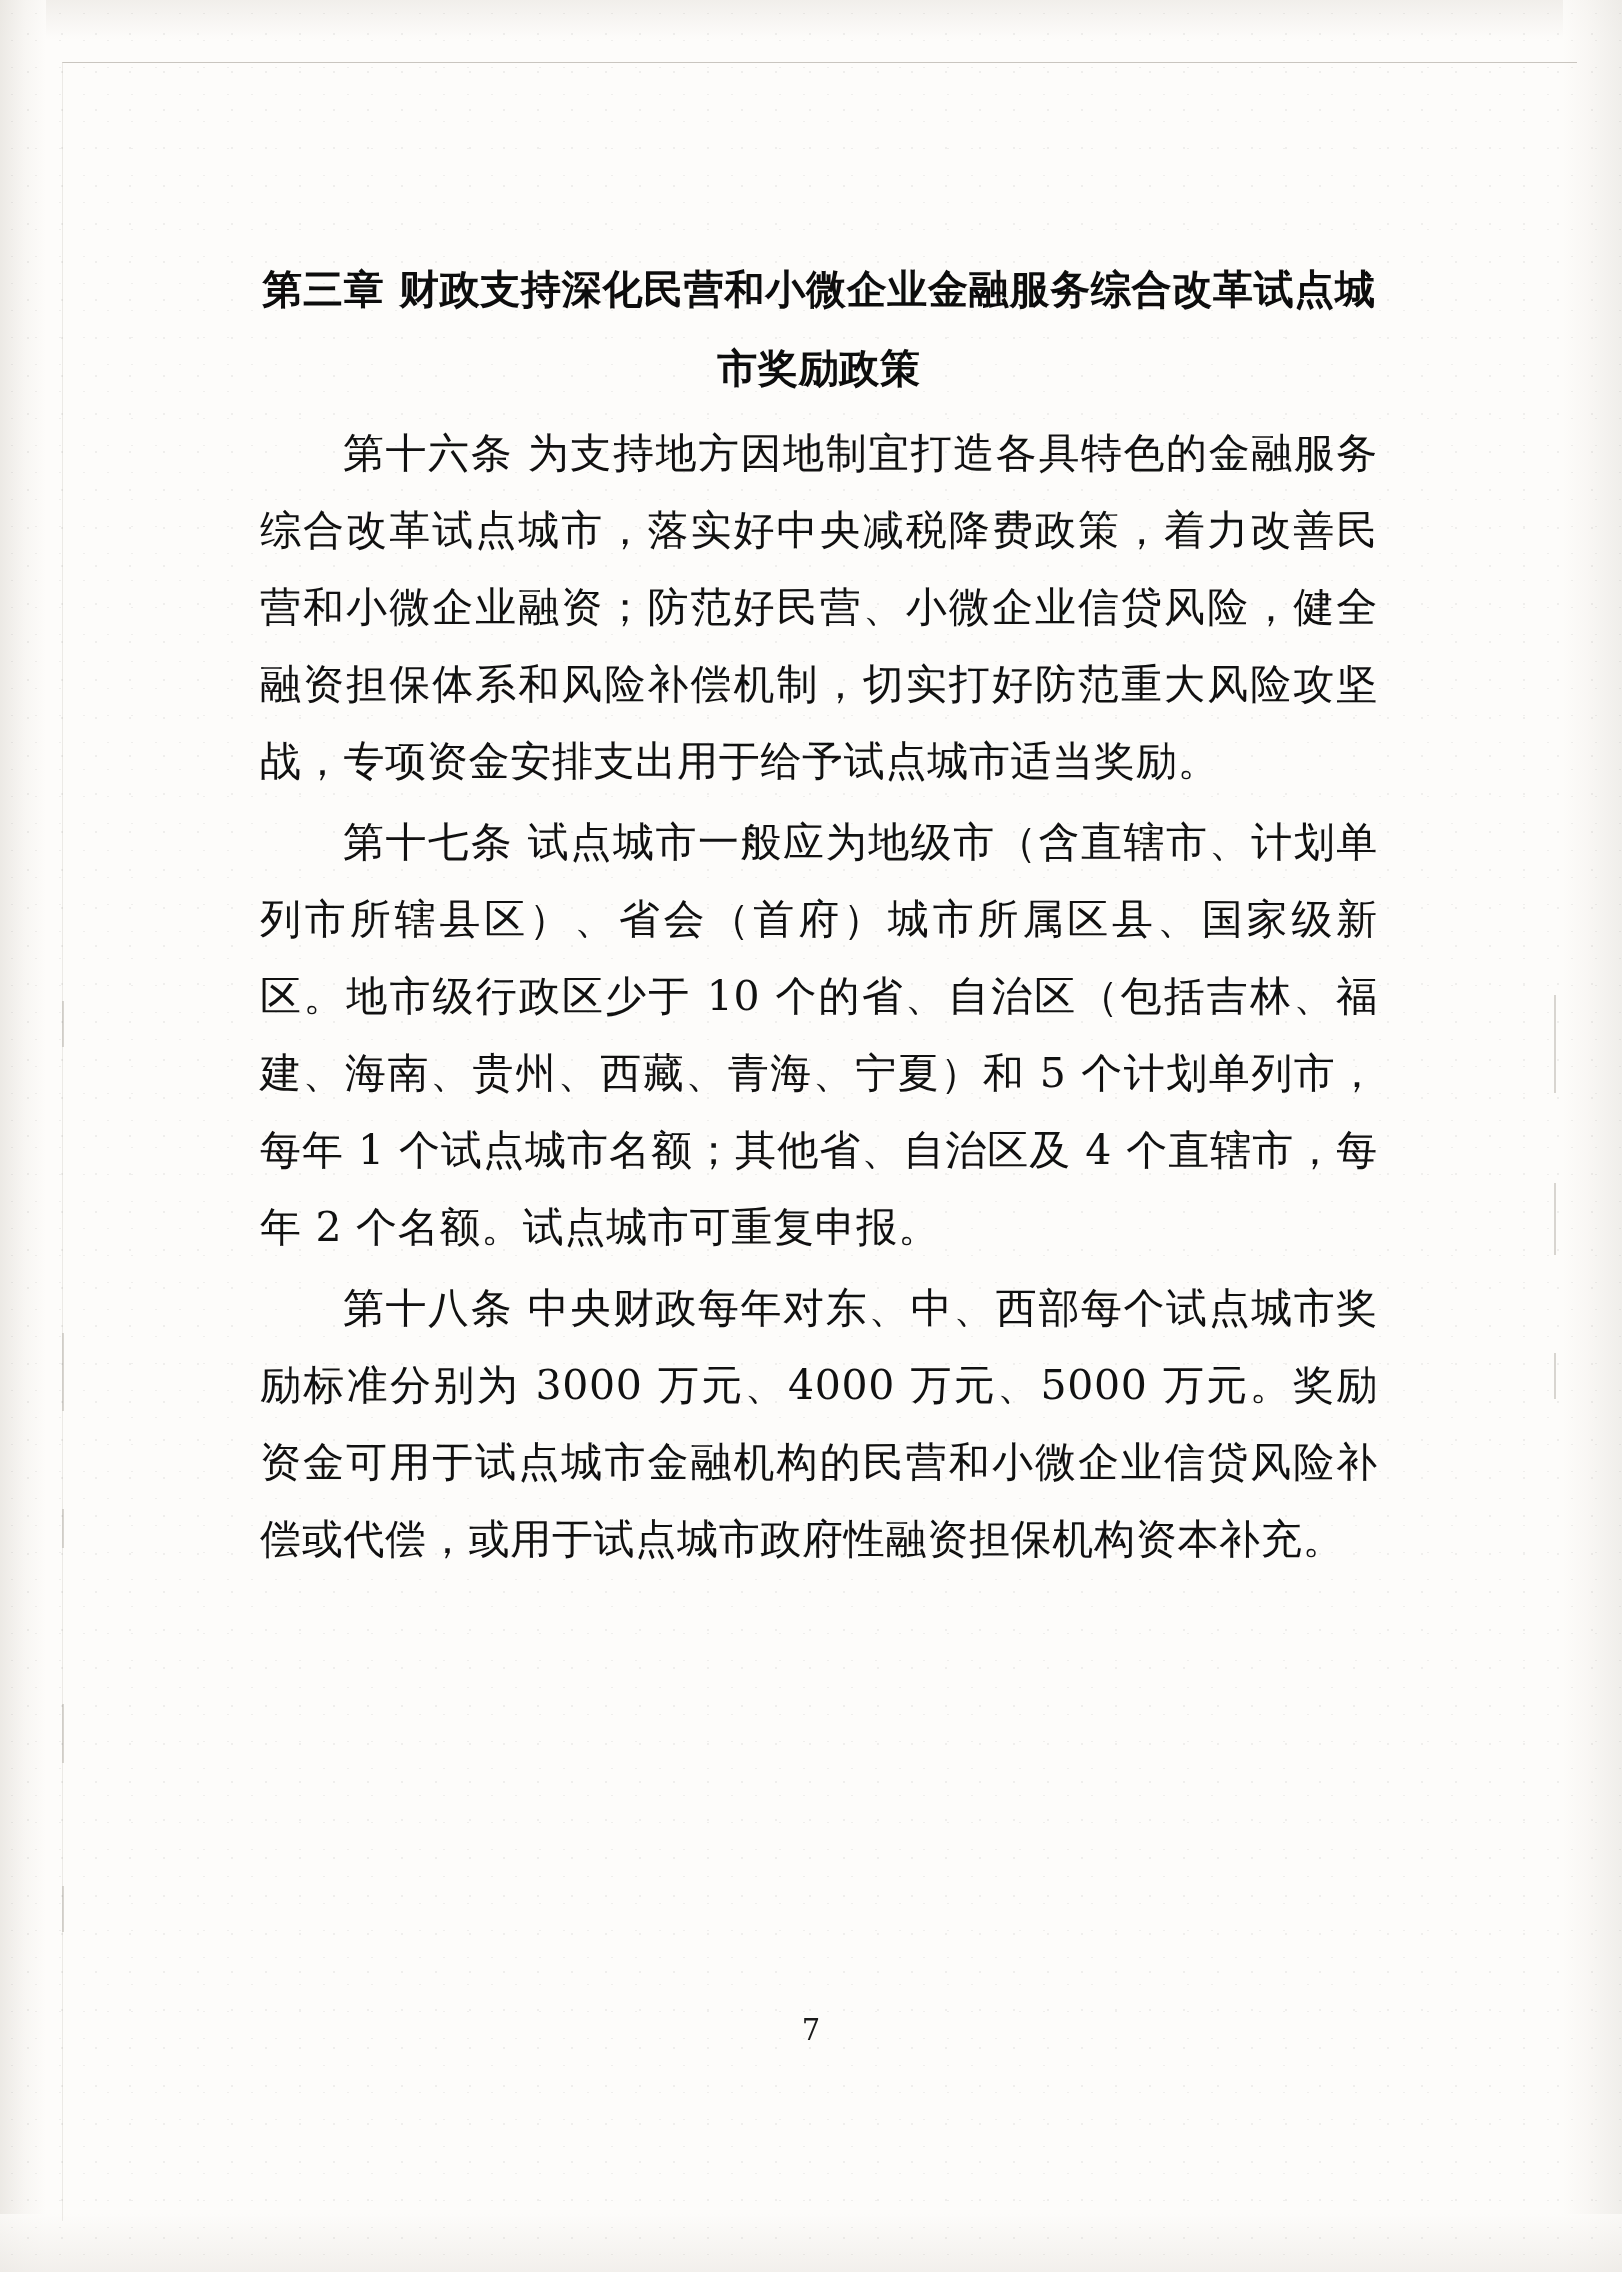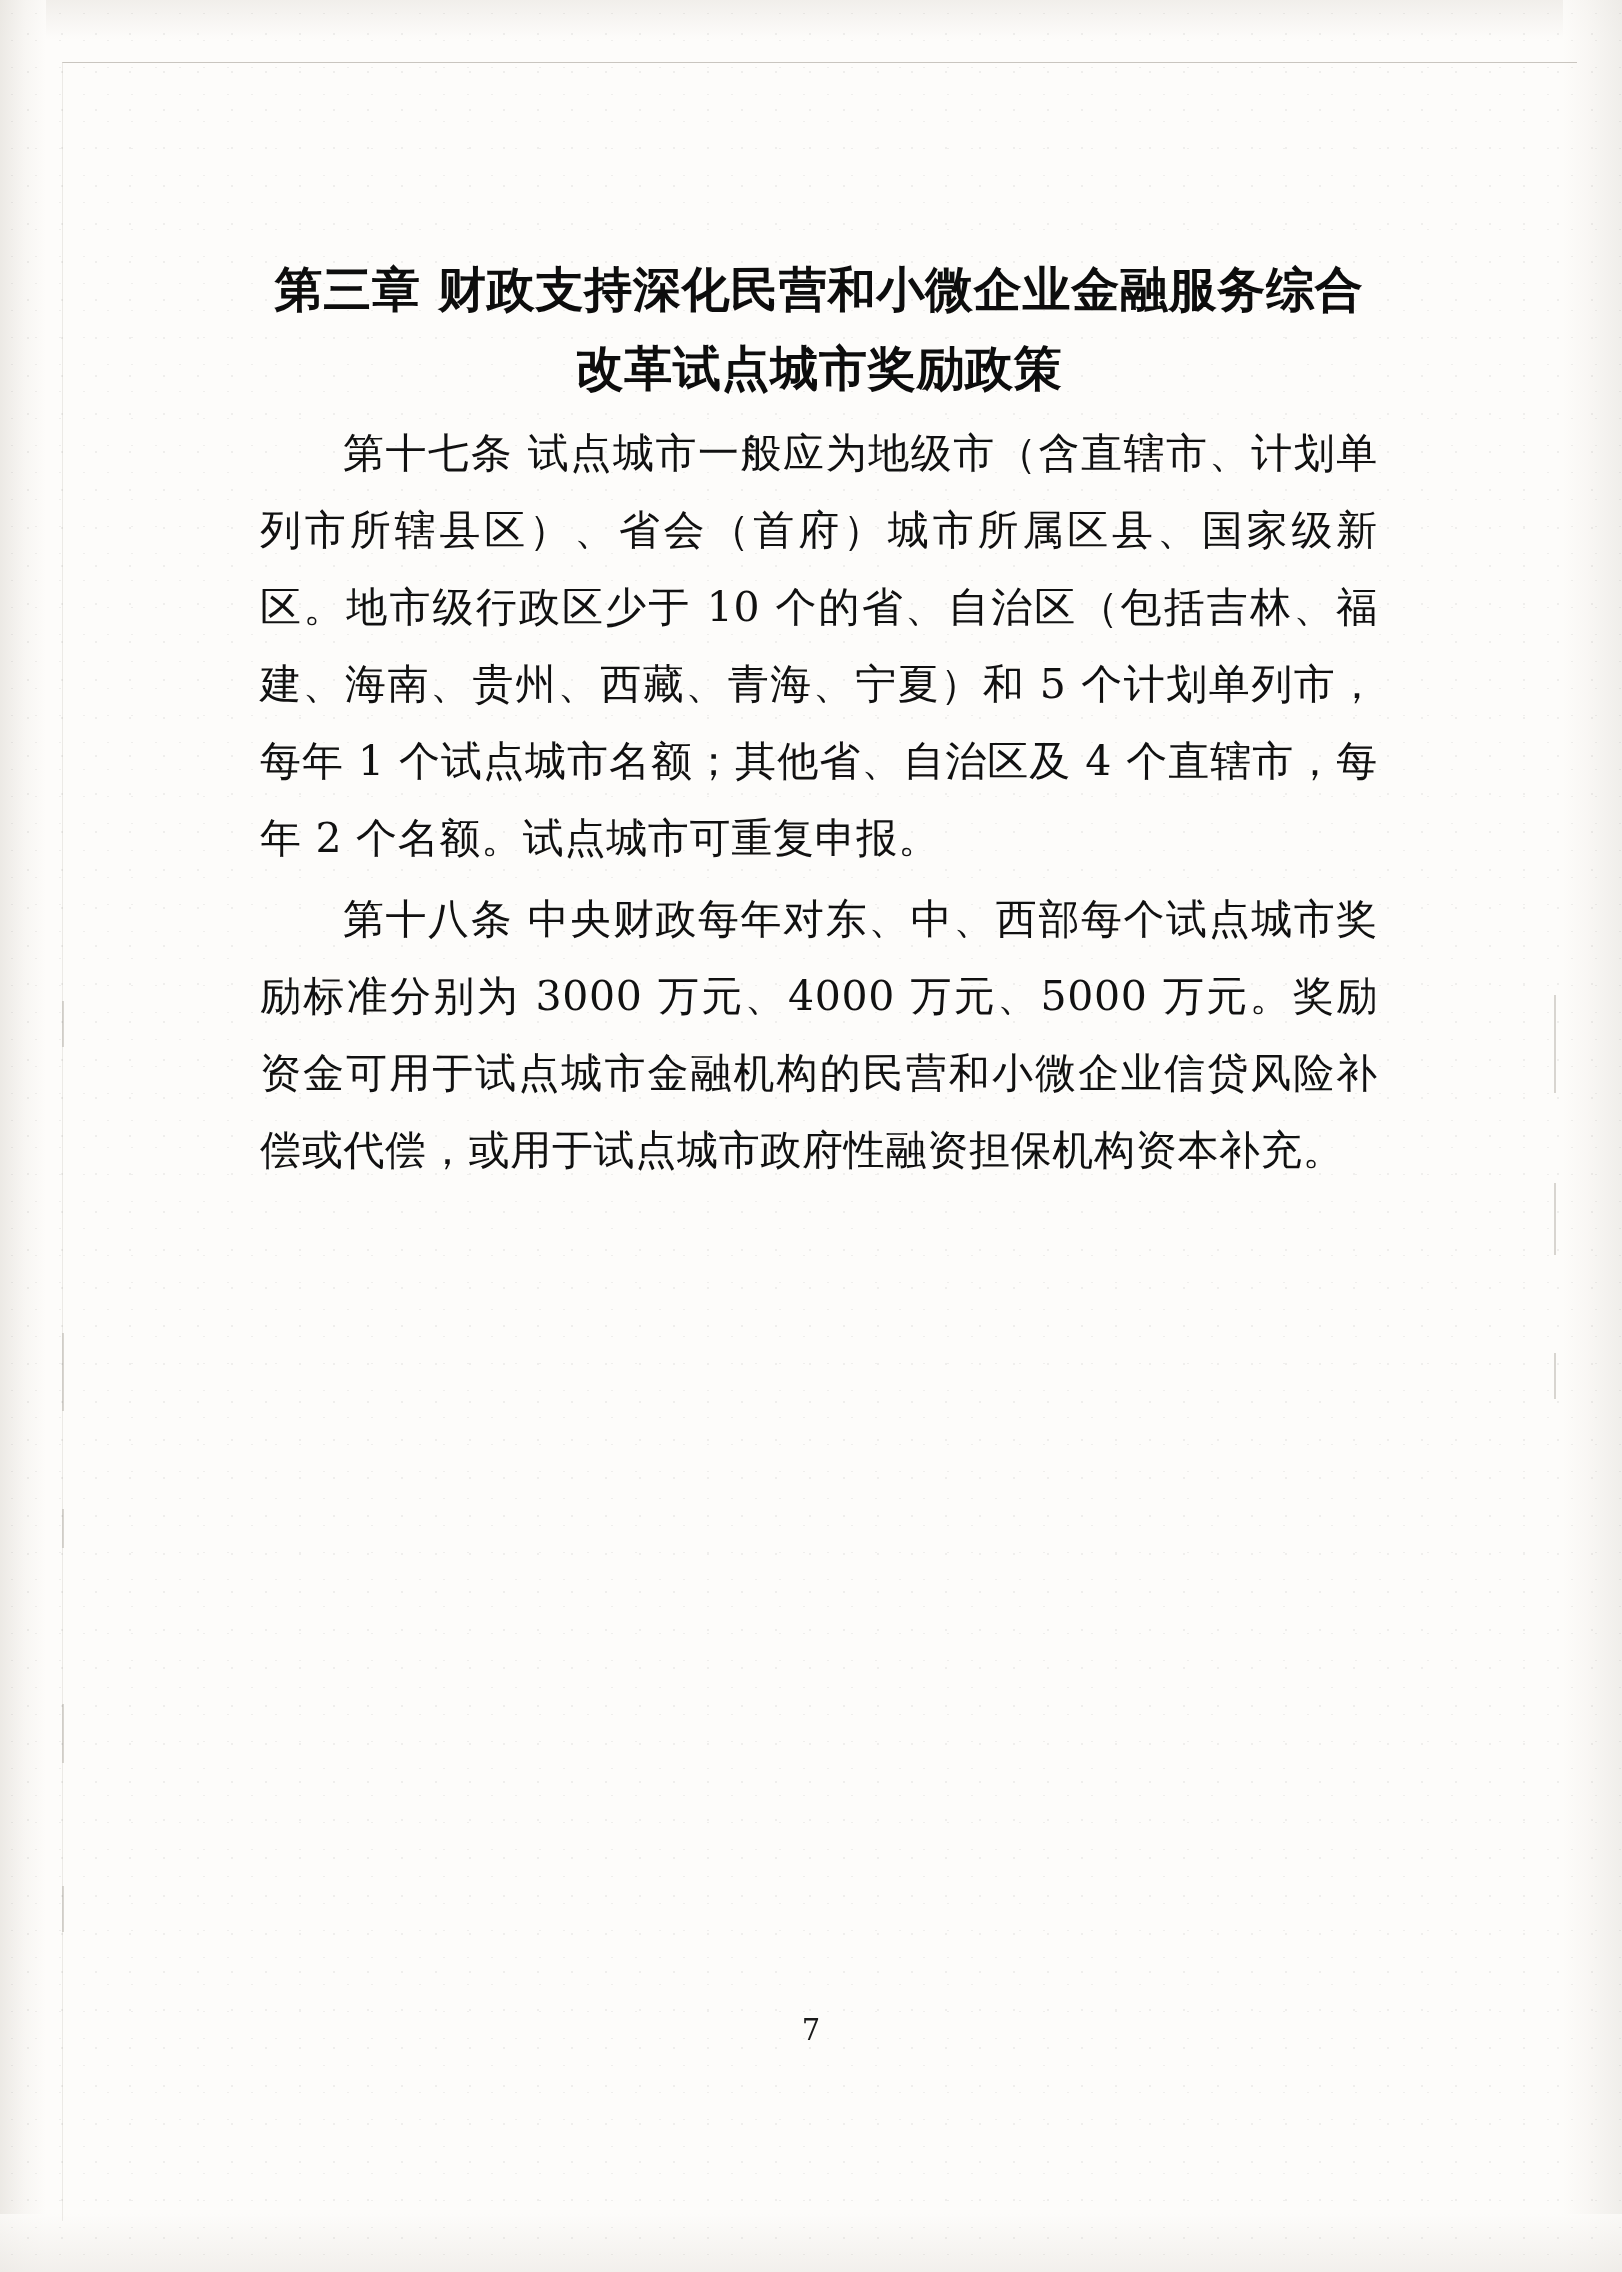--- a/index.html
+++ b/index.html
@@ -97,21 +97,21 @@
     text-justify: inter-ideograph;
     letter-spacing: 0.7px;
     margin: 0 0 3.9px 0;
     font-family: "DejaVu Serif", serif;
   }
   .para.indent {
     text-indent: 83px;
   }
 
   .chapter-heading {
-    font-size: 48px;
+    font-size: 40px;
     line-height: 79px;
     color: #0d0d0d;
     font-weight: bold;
     text-align: center;
     margin: 10.4px 0 6.5px 0;
     letter-spacing: 0.7px;
     font-family: "DejaVu Sans", sans-serif;
   }
 
   .spacer-sm { height: 9px; }
@@ -163,20 +163,21 @@
   <div class="margin-dash" style="left:1554px; top:1183px; height:72px;"></div>
   <div class="margin-dash" style="left:1554px; top:1353px; height:46px;"></div>
 
   <div class="doc-body">
 
 
     <div class="spacer-sm"></div>
 
     <h2 class="chapter-heading">第三章 财政支持深化民营和小微企业金融服务综合改革试点城市奖励政策</h2>
 
+    <p class="para indent">第十六条 为支持地方因地制宜打造各具特色的金融服务综合改革试点城市，落实好中央减税降费政策，着力改善民营和小微企业融资；防范好民营、小微企业信贷风险，健全融资担保体系和风险补偿机制，切实打好防范重大风险攻坚战，专项资金安排支出用于给予试点城市适当奖励。</p>
 
     <p class="para indent">第十七条 试点城市一般应为地级市（含直辖市、计划单列市所辖县区）、省会（首府）城市所属区县、国家级新区。地市级行政区少于 10 个的省、自治区（包括吉林、福建、海南、贵州、西藏、青海、宁夏）和 5 个计划单列市，每年 1 个试点城市名额；其他省、自治区及 4 个直辖市，每年 2 个名额。试点城市可重复申报。</p>
 
     <p class="para indent">第十八条 中央财政每年对东、中、西部每个试点城市奖励标准分别为 3000 万元、4000 万元、5000 万元。奖励资金可用于试点城市金融机构的民营和小微企业信贷风险补偿或代偿，或用于试点城市政府性融资担保机构资本补充。</p>
 
   </div>
 
   <div class="page-number">7</div>
 
   <div class="noise"></div>

